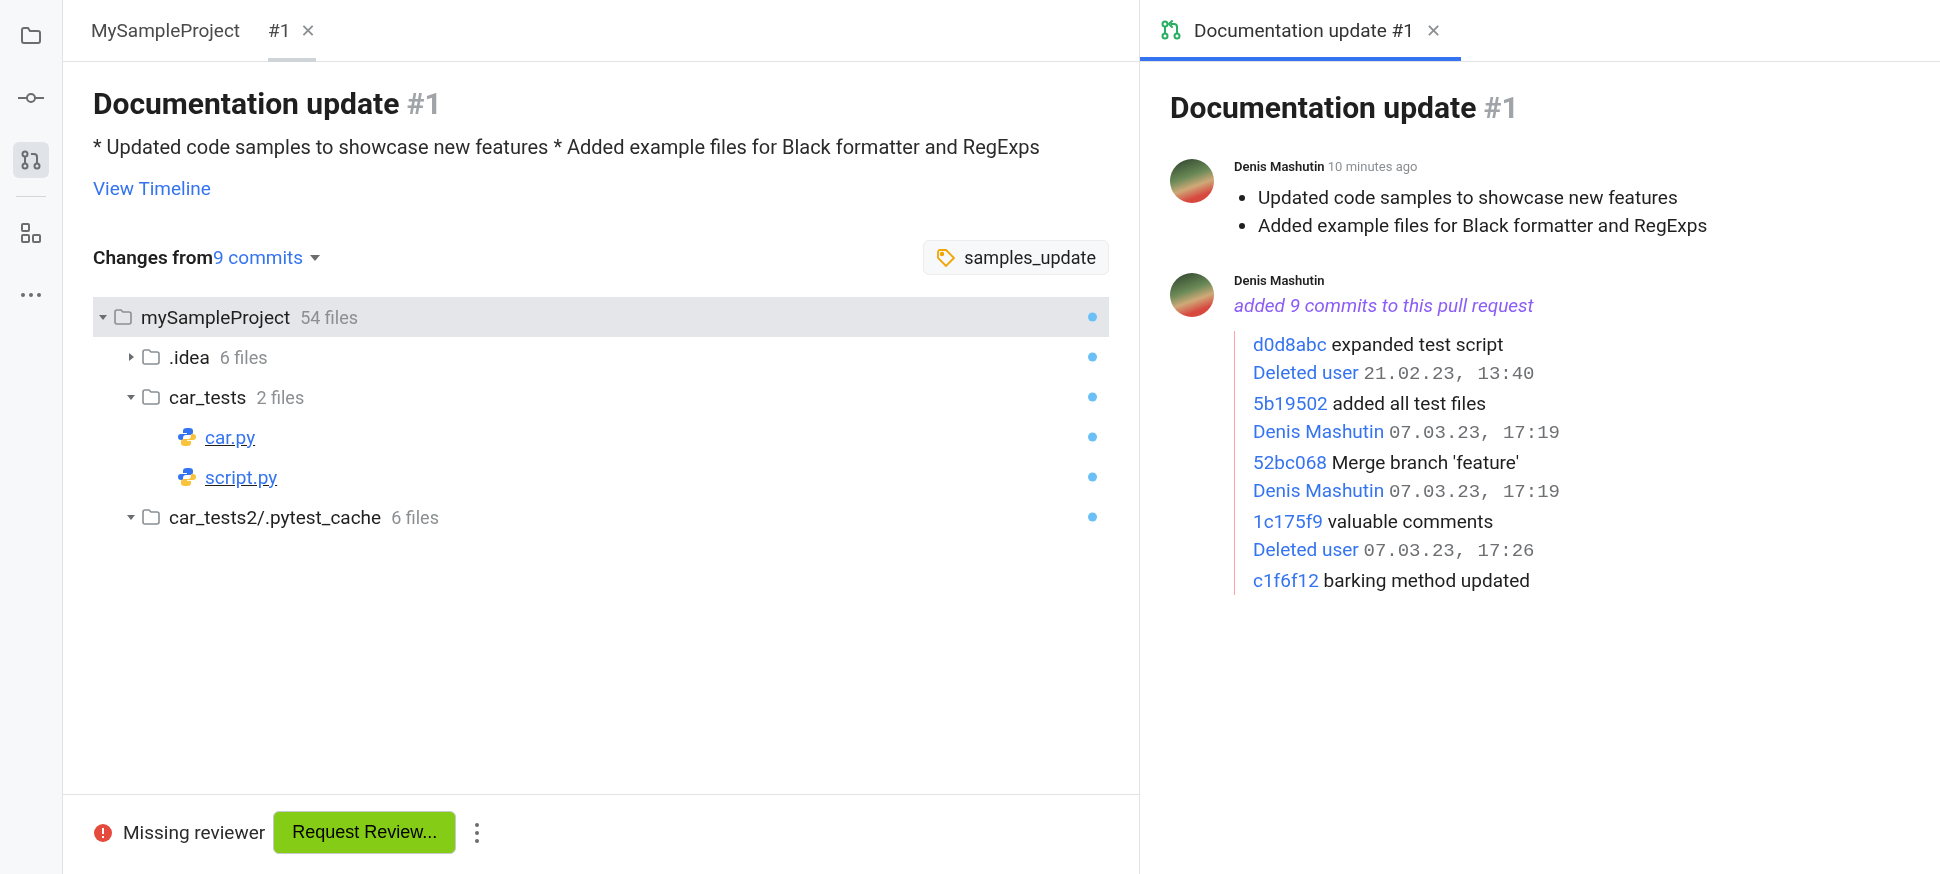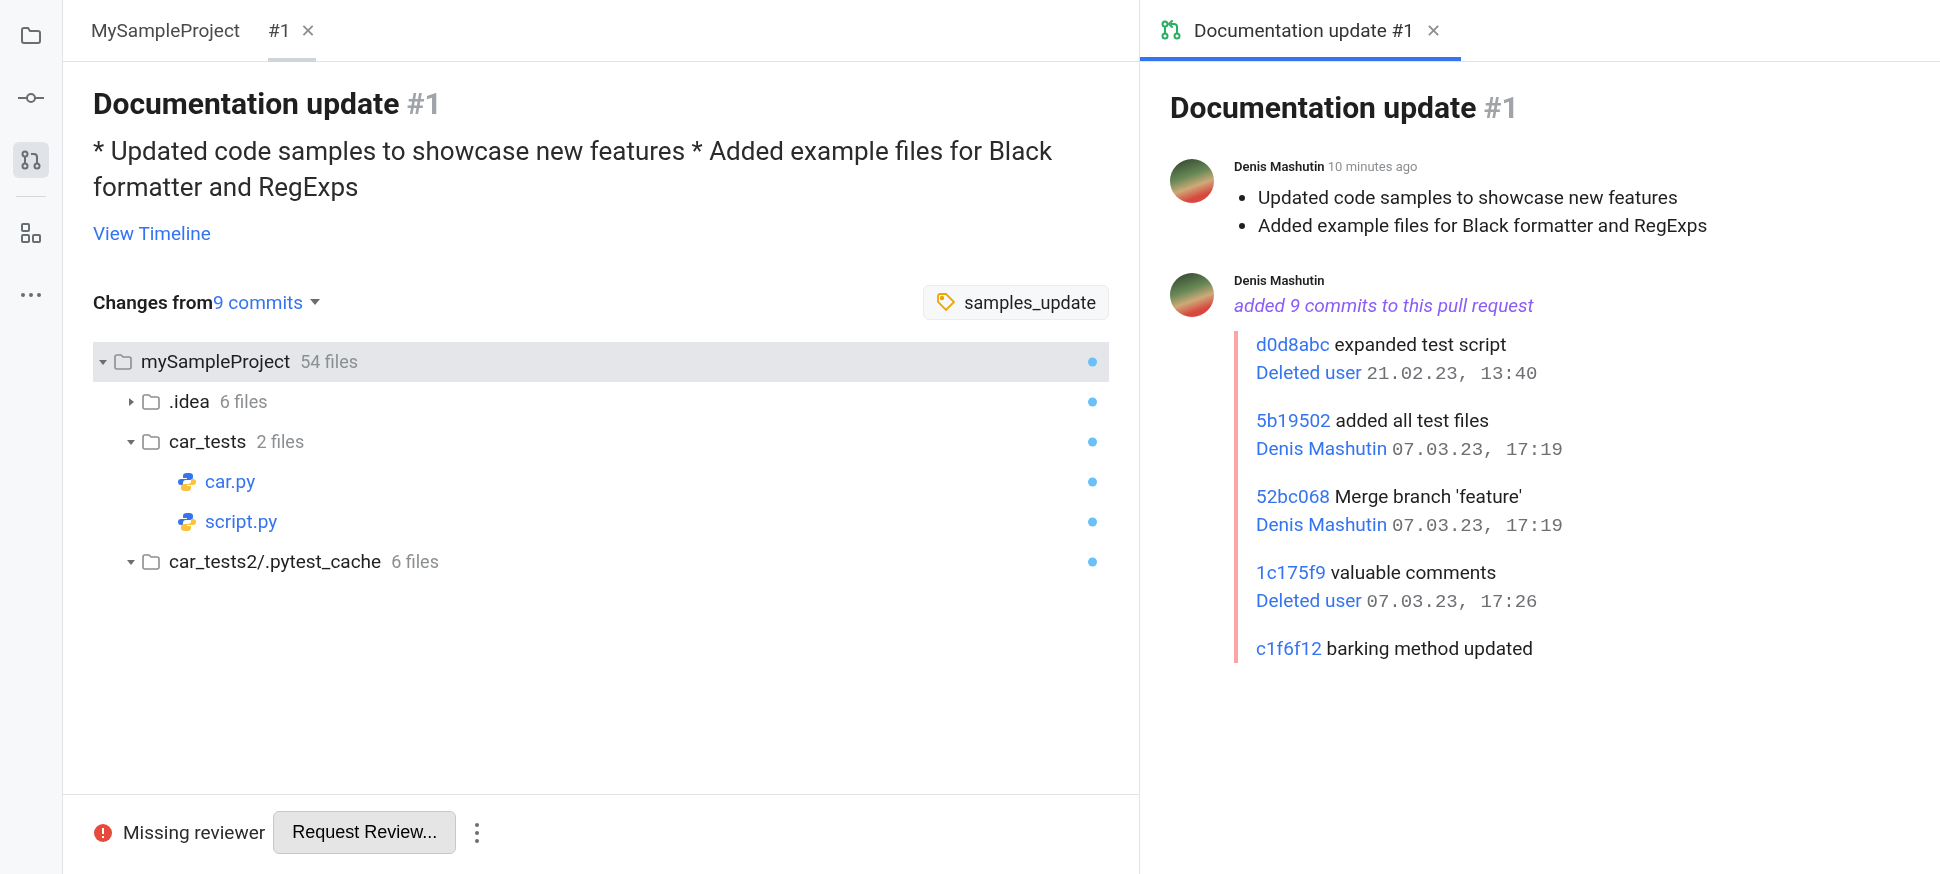--- a/index.html
+++ b/index.html
@@ -19,48 +19,48 @@
   
   .tabs { height: 62px; border-bottom: 1px solid #e1e3e6; display: flex; align-items: center; padding-left: 28px; gap: 28px; font-size: 19px; }
   .tab { display: flex; align-items: center; gap: 10px; color: #4a4a4a; cursor: pointer; height: 62px; position: relative; }
   .tab.selected::after { content:""; position:absolute; bottom:0; left:0; right:0; height:4px; background:#cfd4d9; }
   .tab .close { color:#8b8f92; font-size: 18px; }
 
   
   .left-body { padding: 24px 30px 20px 30px; display: flex; flex-direction: column; gap: 12px; overflow-y:auto; flex:1; border-bottom:1px solid #e1e3e6; }
   .pr-title { font-size: 30px; font-weight: 700; }
   .pr-title-num { color: #a0a4a8; font-weight: 700; }
-  .pr-desc { font-size: 26px; color: #2b2b2b; line-height: 1.4; }
+  .pr-desc { font-size: 20px; color: #2b2b2b; line-height: 1.4; }
   .view-timeline { color: #3574f0; cursor: pointer; font-size: 19px; padding-top: 4px; }
   .changes-row { display:flex; align-items:center; justify-content:space-between; padding-top: 28px; }
   .changes-left { font-size: 19px; font-weight: 600; display:flex; align-items:center; }
   .changes-commits { color:#3574f0; font-weight:400; display:flex; align-items:center; gap:6px; cursor:pointer;}
-  .branch-tag { background:#f7f8fa; border:1px solid #ececec; padding:6px 12px; border-radius:6px; display:flex; align-items:flex-start; gap:8px; font-size:18px;}
+  .branch-tag { background:#f7f8fa; border:1px solid #ececec; padding:6px 12px; border-radius:6px; display:flex; align-items:center; gap:8px; font-size:18px;}
   .tag-icon { color:#f9b102; }
 
   
   .tree { margin-top: 10px; }
   .tree-row { display:flex; align-items:center; height:40px; font-size:19px; cursor:pointer; position:relative; border-radius:0;}
   .tree-row.selected-row { background:#e4e6ea; }
   .tree-indent-0 { padding-left: 0px; }
   .tree-indent-1 { padding-left: 28px; }
-  .tree-indent-3 { padding-left: 84px; }
+  .tree-indent-3 { padding-left: 84px; text-decoration: underline; }
   .tree-chevron { width: 20px; color:#6d6f72; display:inline-flex; justify-content:center;}
   .folder-ic { color:#8b8f92; margin-right:8px; display:inline-flex;}
   .py-ic { margin-right: 8px; display:inline-flex; }
   .tree-meta { color:#8b8f92; margin-left:10px; font-size:18px;}
   .tree-file-link { color:#3574f0; }
   .tree-dot { position:absolute; right:12px; top:50%; transform:translateY(-50%); width:9px; height:9px; border-radius:50%; background:#6bc1f7; }
 
   
   .bottom-bar { padding: 16px 30px 20px 30px; display:flex; flex-direction:row; gap:8px; background:#fff;}
   .missing { display:flex; align-items:center; gap:10px; font-size:19px; color:#2b2b2b; }
   .missing-ic { width:20px; height:20px; }
   .actions { display:flex; align-items:center; gap:18px; }
-  .req-btn { border:1px solid #c6c9cc; background:#e5e5e5; border-radius:6px; padding:10px 18px; font-size:18px; cursor:pointer;}
+  .req-btn { border:1px solid #c6c9cc; background:#84cc16; border-radius:6px; padding:10px 18px; font-size:18px; cursor:pointer;}
   .more-ic { color:#6b6e70; cursor:pointer; }
 
   
   .r-tabs { height: 62px; border-bottom: 1px solid #e1e3e6; display:flex; align-items:flex-end; }
   .r-tab { display:flex; align-items:center; gap:12px; height:62px; padding:0 20px; position:relative; cursor:pointer; font-size:19px; color:#333; }
   .r-tab.active::after { content:""; position:absolute; bottom:0; left:0; right:0; height:4px; background:#3574f0; }
   .r-tab .close { color:#8b8f92; font-size:18px; }
   .mr-ic { color:#27ae60; }
 
   .right-body { padding: 28px 28px 20px 30px; overflow-y:auto; }
@@ -69,21 +69,21 @@
 
   .event { display:flex; gap:20px; margin-top:34px; }
   .avatar { width:44px; height:44px; border-radius:50%; background: linear-gradient(160deg,#2b3d2a 0%, #6a8a57 40%, #cfa978 60%, #d7483f 80%); flex-shrink:0; }
   .ev-head { font-size:13px; }
   .ev-name { font-weight:600; }
   .ev-time { color:#8b8f92; }
   .ev-body { font-size:19px; line-height:1.45; }
   .ev-body ul { list-style: disc; padding-left: 24px; margin-top:10px;}
   .ev-sub { font-size:19px; color:#8b5cf6; margin-top:6px;font-style:italic;}
 
-  .commits-list { border-left: 4px solid #fca5a5; padding-left: 18px; margin-top: 14px; display:flex; flex-direction:column; gap:19px; }
+  .commits-list { border-left: 1px solid #fca5a5; padding-left: 18px; margin-top: 14px; display:flex; flex-direction:column; gap:2px; }
   .commit-line { font-size:19px; line-height:1.45; }
   .commit-hash { color:#3574f0; cursor:pointer; }
   .commit-user { color:#3574f0; cursor:pointer; }
   .commit-date { color:#6d6f72;font-family:Liberation Mono, monospace; }
 
   svg { display:block; }
 </style>
 </head>
 <body>
 

